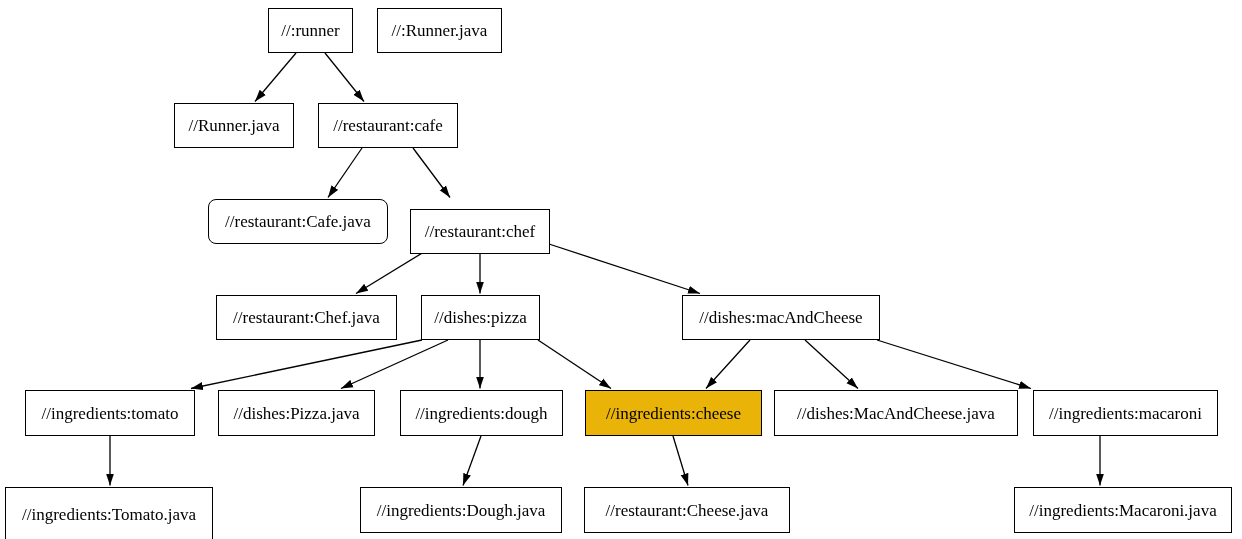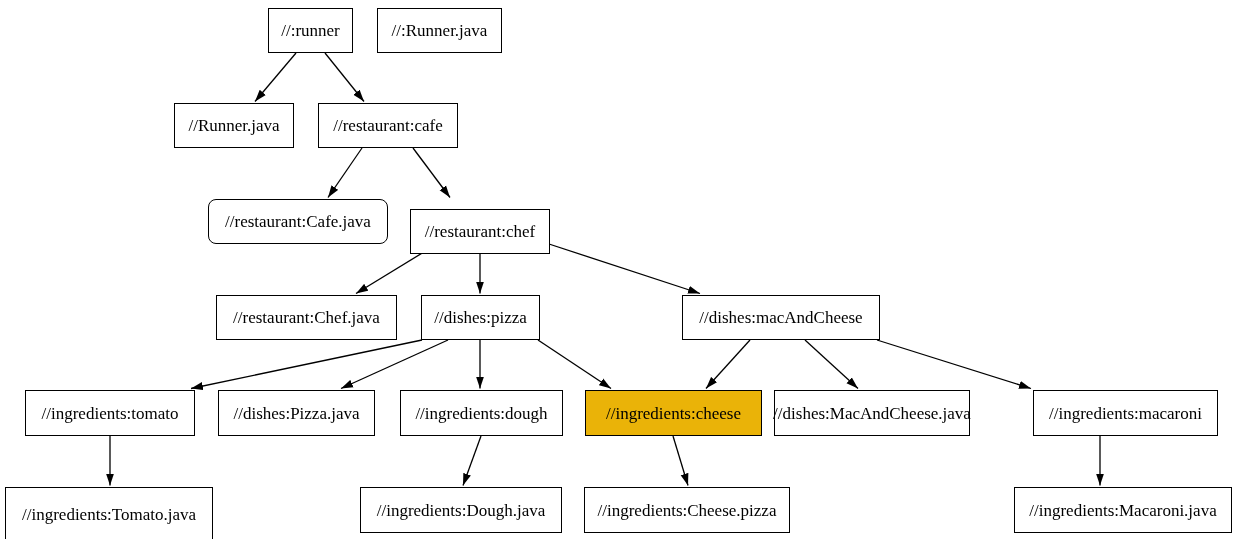--- a/index.html
+++ b/index.html
@@ -104,32 +104,32 @@
       </div>
       <div class="node" style="left: 218px; top: 390px; width: 157px; height: 46px; background: rgb(255, 255, 255); border-color: rgb(0, 0, 0); color: rgb(0, 0, 0);">
         <span>//dishes:Pizza.java</span>
       </div>
       <div class="node" style="left: 400px; top: 390px; width: 163px; height: 46px; background: rgb(255, 255, 255); border-color: rgb(0, 0, 0); color: rgb(0, 0, 0);">
         <span>//ingredients:dough</span>
       </div>
       <div class="node" style="left: 585px; top: 390px; width: 177px; height: 46px; background: #eab308; border-color: rgb(0, 0, 0); color: rgb(0, 0, 0);">
         <span>//ingredients:cheese</span>
       </div>
-      <div class="node" style="left: 774px; top: 390px; width: 196px; height: 46px; background: rgb(255, 255, 255); border-color: rgb(0, 0, 0); color: rgb(0, 0, 0);">
+      <div class="node" style="left: 774px; top: 390px; width: 244px; height: 46px; background: rgb(255, 255, 255); border-color: rgb(0, 0, 0); color: rgb(0, 0, 0);">
         <span>//dishes:MacAndCheese.java</span>
       </div>
       <div class="node" style="left: 1033px; top: 390px; width: 185px; height: 46px; background: rgb(255, 255, 255); border-color: rgb(0, 0, 0); color: rgb(0, 0, 0);">
         <span>//ingredients:macaroni</span>
       </div>
       <div class="node" style="left: 5px; top: 487px; width: 208px; height: 54px; background: rgb(255, 255, 255); border-color: rgb(0, 0, 0); color: rgb(0, 0, 0);">
         <span>//ingredients:Tomato.java</span>
       </div>
       <div class="node" style="left: 360px; top: 487px; width: 202px; height: 46px; background: rgb(255, 255, 255); border-color: rgb(0, 0, 0); color: rgb(0, 0, 0);">
         <span>//ingredients:Dough.java</span>
       </div>
       <div class="node" style="left: 584px; top: 487px; width: 206px; height: 46px; background: rgb(255, 255, 255); border-color: rgb(0, 0, 0); color: rgb(0, 0, 0);">
-        <span>//ingredients:Cheese.pizza</span>
+        <span>//restaurant:Cheese.java</span>
       </div>
       <div class="node" style="left: 1014px; top: 487px; width: 218px; height: 46px; background: rgb(255, 255, 255); border-color: rgb(0, 0, 0); color: rgb(0, 0, 0);">
         <span>//ingredients:Macaroni.java</span>
       </div>
     </div>
 </div>
 
 </body></html>

